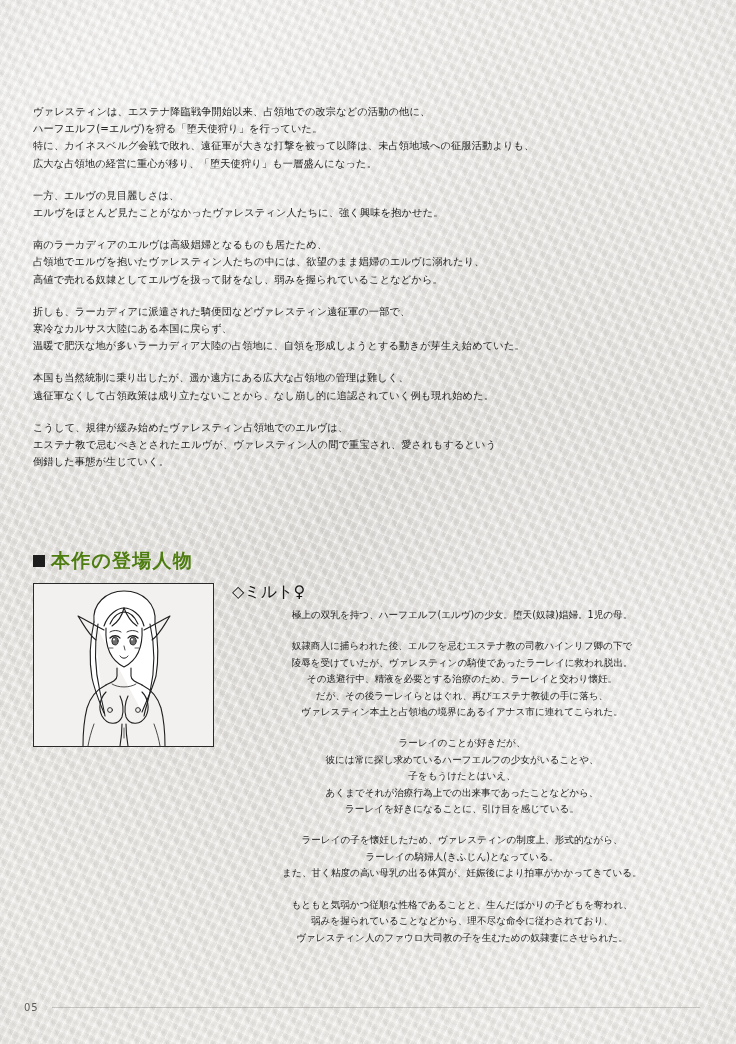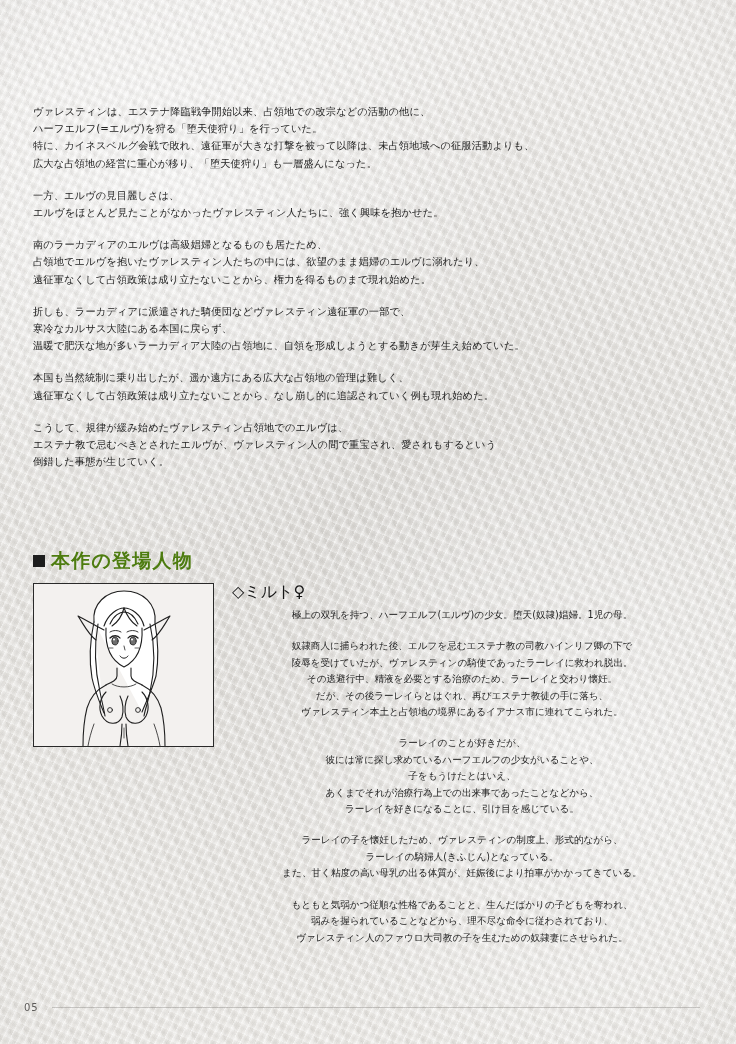--- a/index.html
+++ b/index.html
@@ -162,21 +162,21 @@
 
   <div class="prose">
     <p class="para">ヴァレスティンは、エステナ降臨戦争開始以来、占領地での改宗などの活動の他に、
 ハーフエルフ(=エルヴ)を狩る「堕天使狩り」を行っていた。
 特に、カイネスベルグ会戦で敗れ、遠征軍が大きな打撃を被って以降は、未占領地域への征服活動よりも、
 広大な占領地の経営に重心が移り、「堕天使狩り」も一層盛んになった。</p>
     <p class="para">一方、エルヴの見目麗しさは、
 エルヴをほとんど見たことがなかったヴァレスティン人たちに、強く興味を抱かせた。</p>
     <p class="para">南のラーカディアのエルヴは高級娼婦となるものも居たため、
 占領地でエルヴを抱いたヴァレスティン人たちの中には、欲望のまま娼婦のエルヴに溺れたり、
-遠征軍なくして占領政策は成り立たないことから、権力を得るものまで現れ始めた。</p>
+高値で売れる奴隷としてエルヴを扱って財をなし、弱みを握られていることなどから。</p>
     <p class="para">折しも、ラーカディアに派遣された騎便団などヴァレスティン遠征軍の一部で、
 寒冷なカルサス大陸にある本国に戻らず、
 温暖で肥沃な地が多いラーカディア大陸の占領地に、自領を形成しようとする動きが芽生え始めていた。</p>
     <p class="para">本国も当然統制に乗り出したが、遥か遠方にある広大な占領地の管理は難しく、
 遠征軍なくして占領政策は成り立たないことから、なし崩し的に追認されていく例も現れ始めた。</p>
     <p class="para">こうして、規律が緩み始めたヴァレスティン占領地でのエルヴは、
 エステナ教で忌むべきとされたエルヴが、ヴァレスティン人の間で重宝され、愛されもするという
 倒錯した事態が生じていく。</p>
   </div>
 

